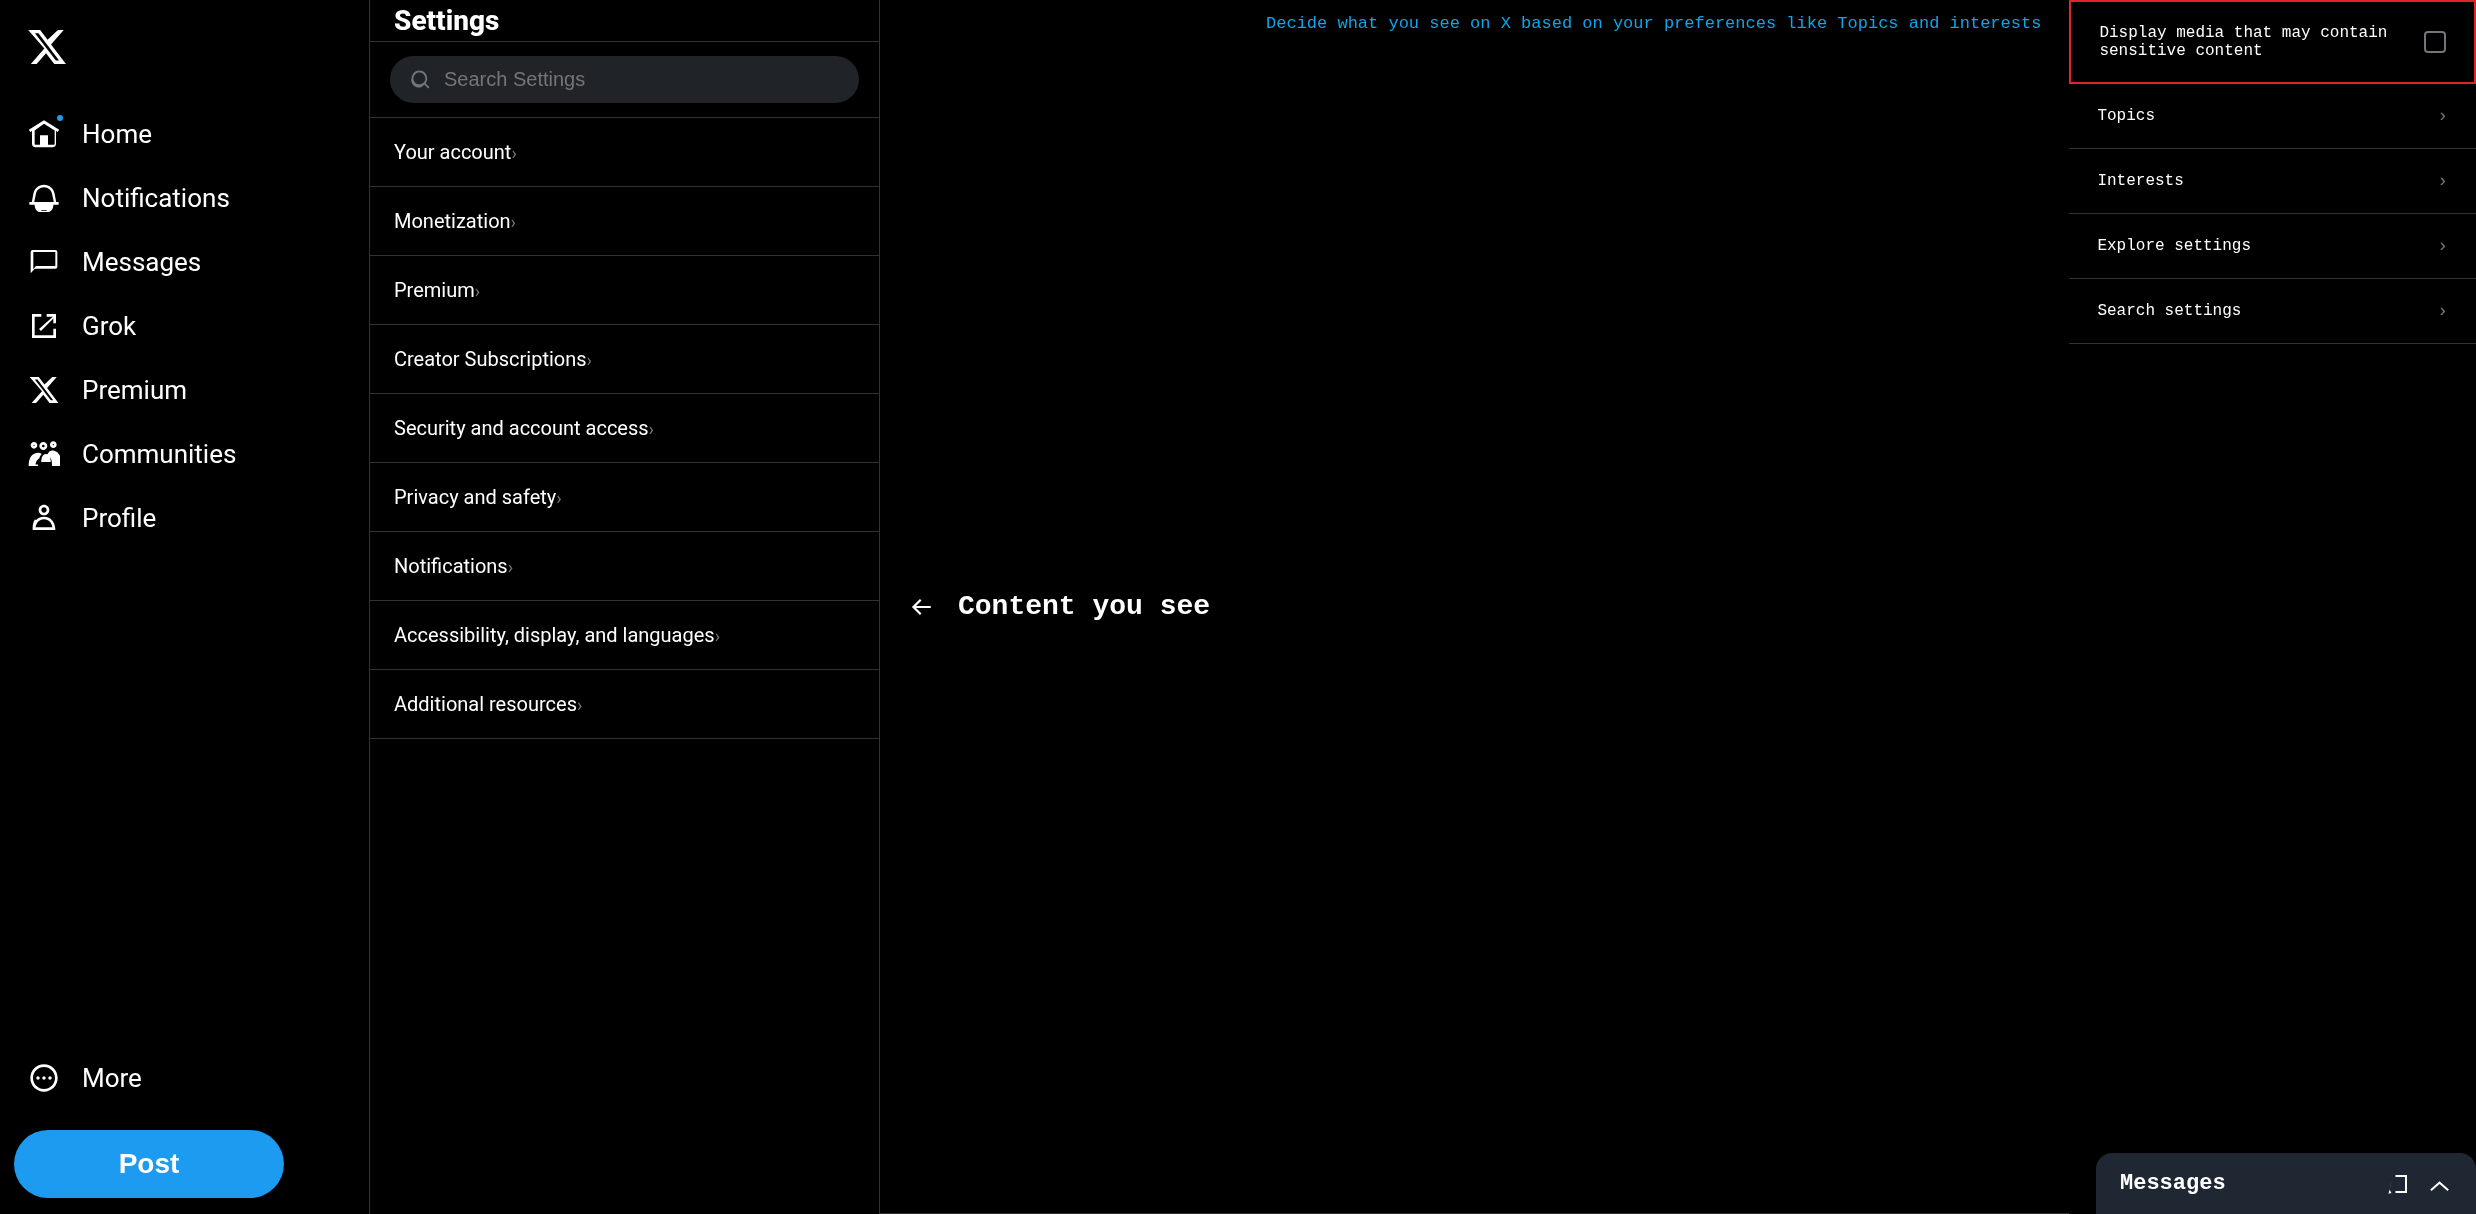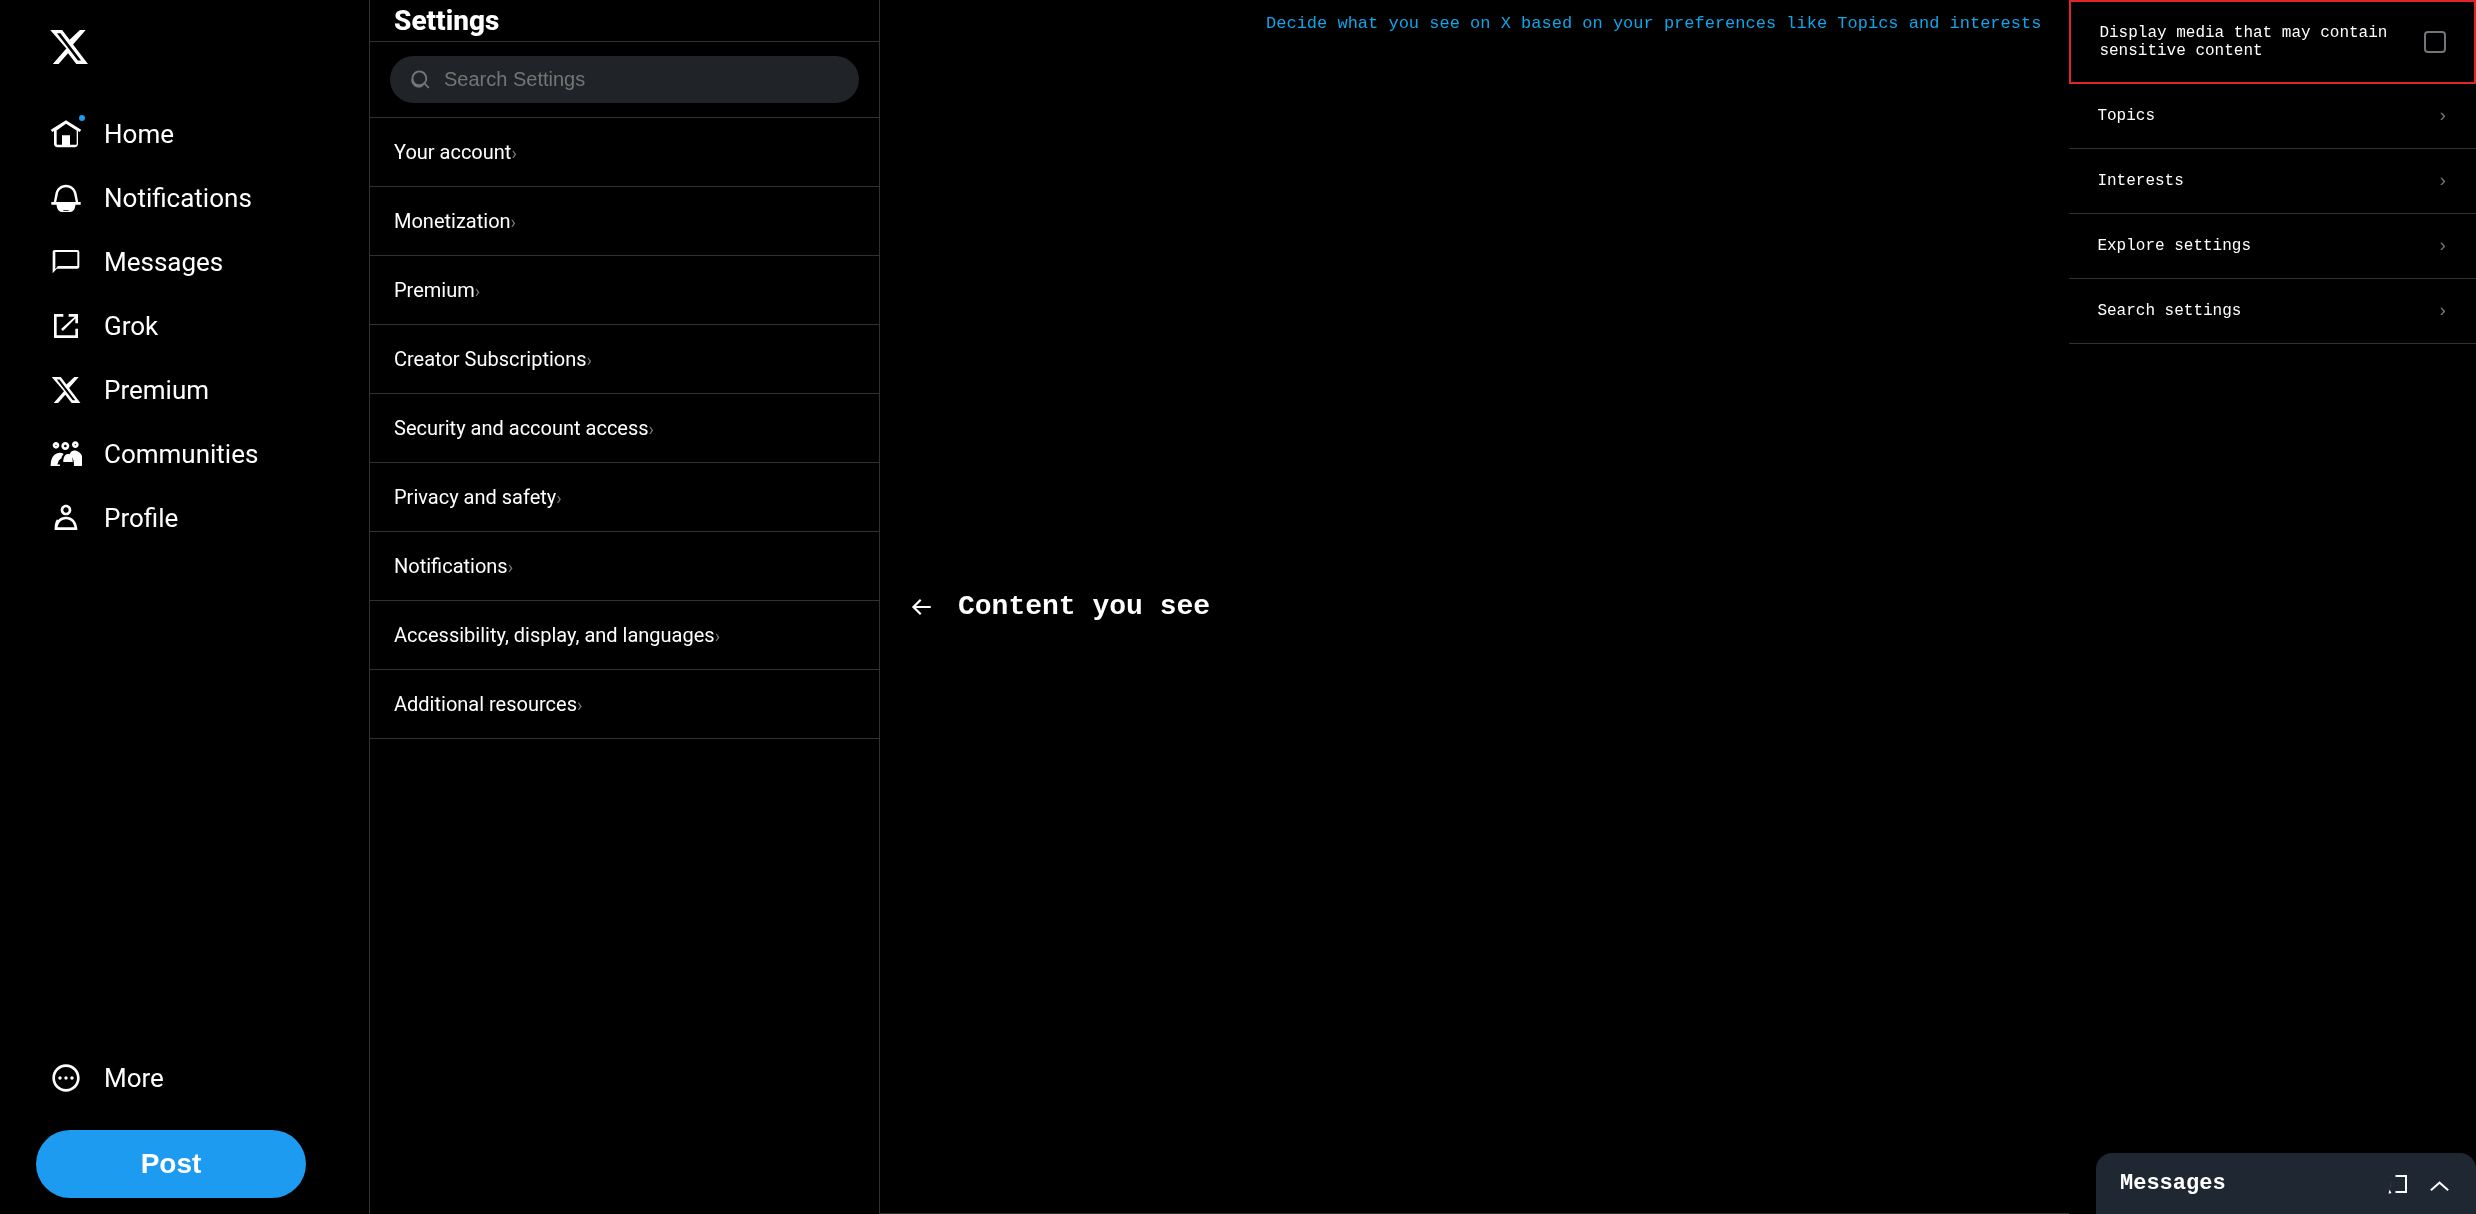--- a/index.html
+++ b/index.html
@@ -12,21 +12,21 @@
       height: 1214px;
       overflow: hidden;
     }
 
     
     .sidebar {
       width: 370px;
       background: #000;
       display: flex;
       flex-direction: column;
-      padding: 16px 36px;
+      padding: 16px 14px;
       border-right: 1px solid #2f3336;
       flex-shrink: 0;
       justify-content: center;
     }
     .sidebar-logo {
       margin-bottom: 20px;
       padding: 10px 12px;
     }
     .sidebar-logo svg {
       width: 42px;

